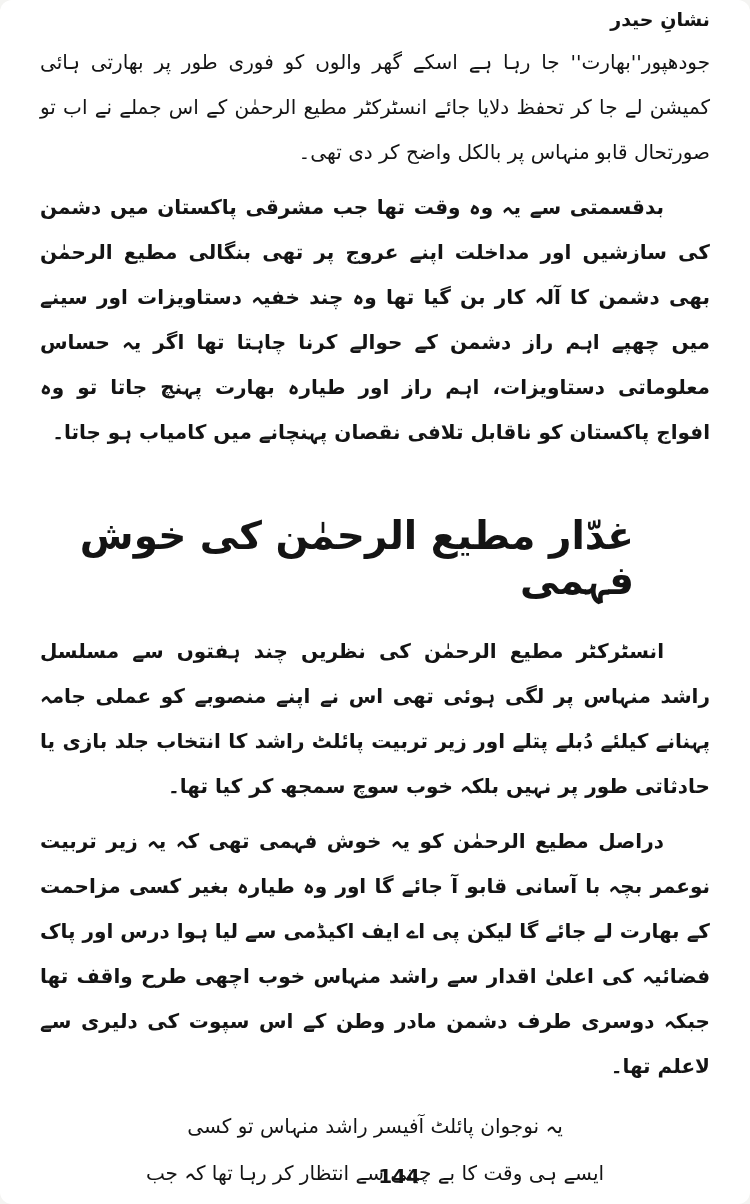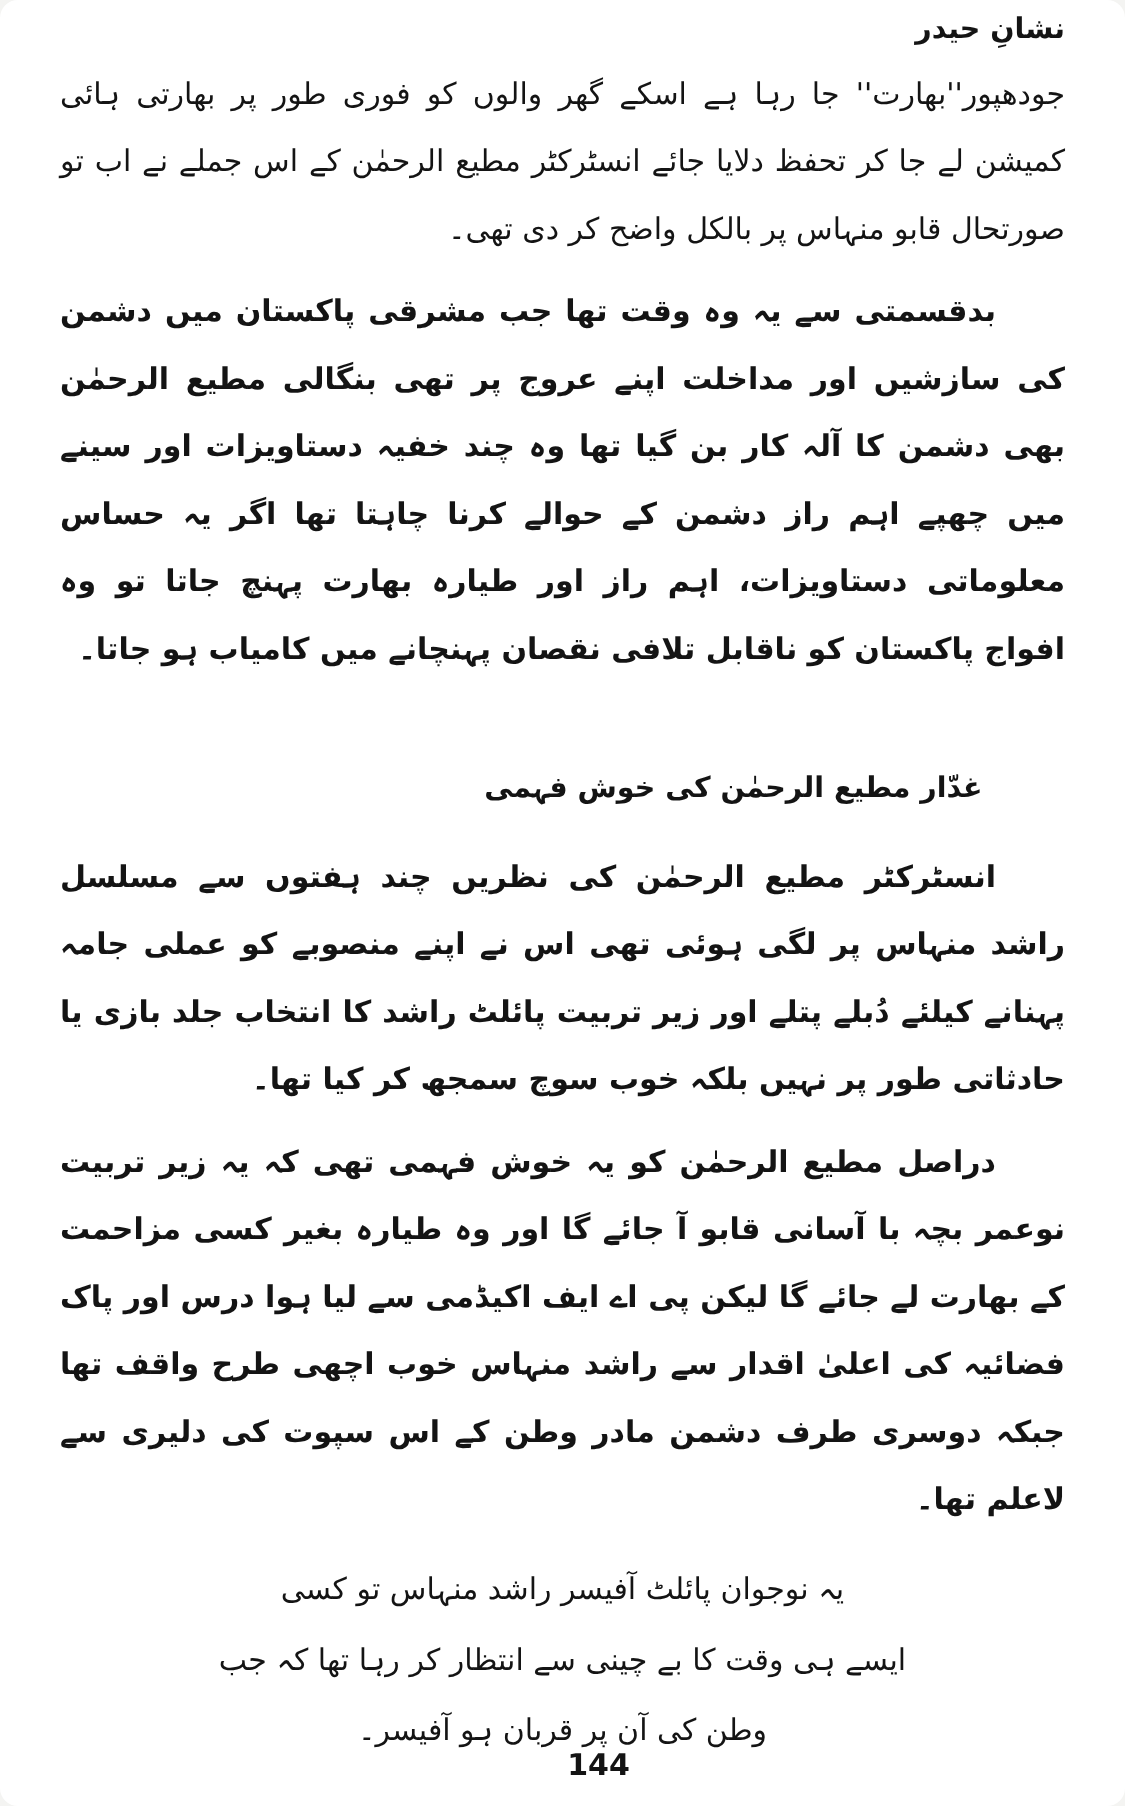--- a/index.html
+++ b/index.html
@@ -30,24 +30,24 @@
   }
   .para {
     font-size: 20px;
     line-height: 2.25;
     text-align: justify;
     text-justify: inter-word;
     margin: 0 0 10px 0;
   }
   .para.indent { text-indent: 46px; font-weight: bold; }
   .section-heading {
-    font-size: 19px;
+    font-size: 39px;
     font-weight: bold;
     text-align: right;
-    margin: 58px 55px 26px 0;
+    margin: 58px 76px 26px 0;
     letter-spacing: 0.5px;
   }
   .center-block {
     margin-top: 14px;
     text-align: center;
     font-size: 20px;
     line-height: 2.35;
   }
   .center-line { white-space: nowrap; text-align: center; }
   .page-number {

